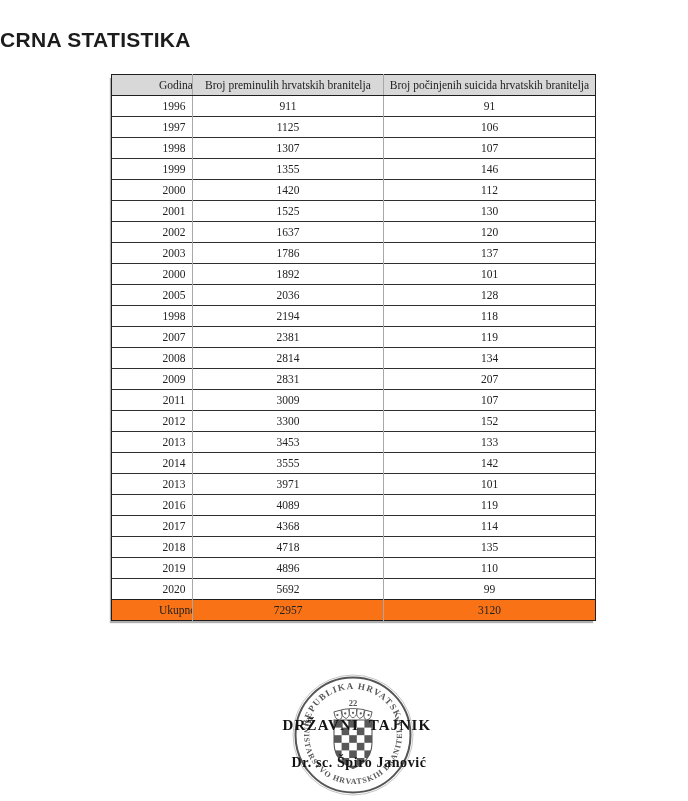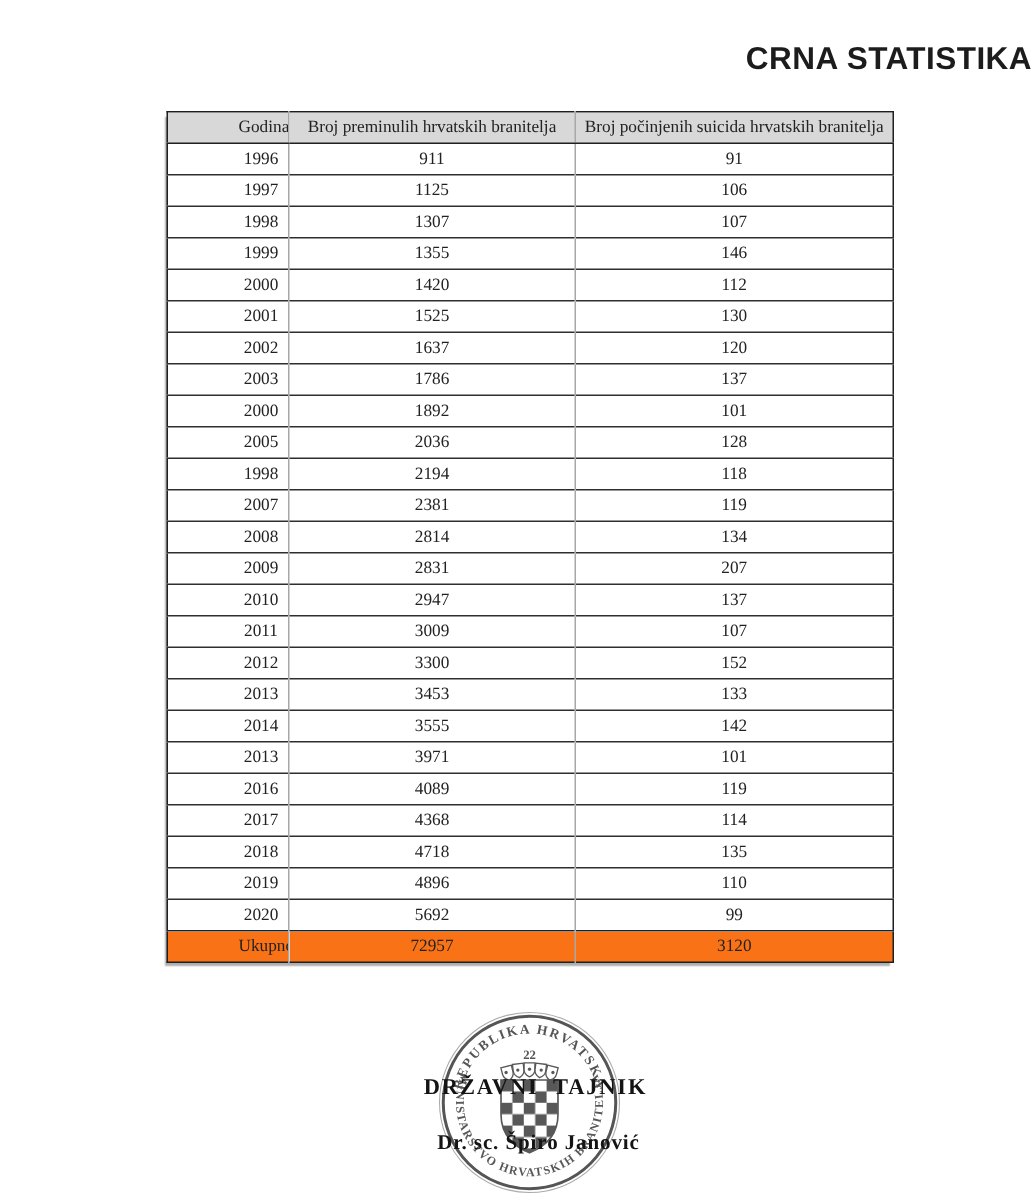--- a/index.html
+++ b/index.html
@@ -12,21 +12,21 @@
     color: #1f1f1f;
     overflow: hidden;
   }
 
   
   .page-title {
     position: absolute;
     top: 28px; left: 0;
     width: 100%;
     margin: 0;
-    text-align: right;
+    text-align: left;
     font-family: "Liberation Sans", sans-serif;
     font-weight: 700;
     font-size: 21px;
     letter-spacing: 0.3px;
     color: #1c1c1c;
   }
 
   
   table.stats {
     position: absolute;
@@ -199,25 +199,20 @@
         <td>2008</td>
         <td>2814</td>
         <td>134</td>
       </tr>
       <tr>
         <td>2009</td>
         <td>2831</td>
         <td>207</td>
       </tr>
       <tr>
-        <td>2010</td>
-        <td>2947</td>
-        <td>137</td>
-      </tr>
-      <tr>
         <td>2011</td>
         <td>3009</td>
         <td>107</td>
       </tr>
       <tr>
         <td>2012</td>
         <td>3300</td>
         <td>152</td>
       </tr>
       <tr>

